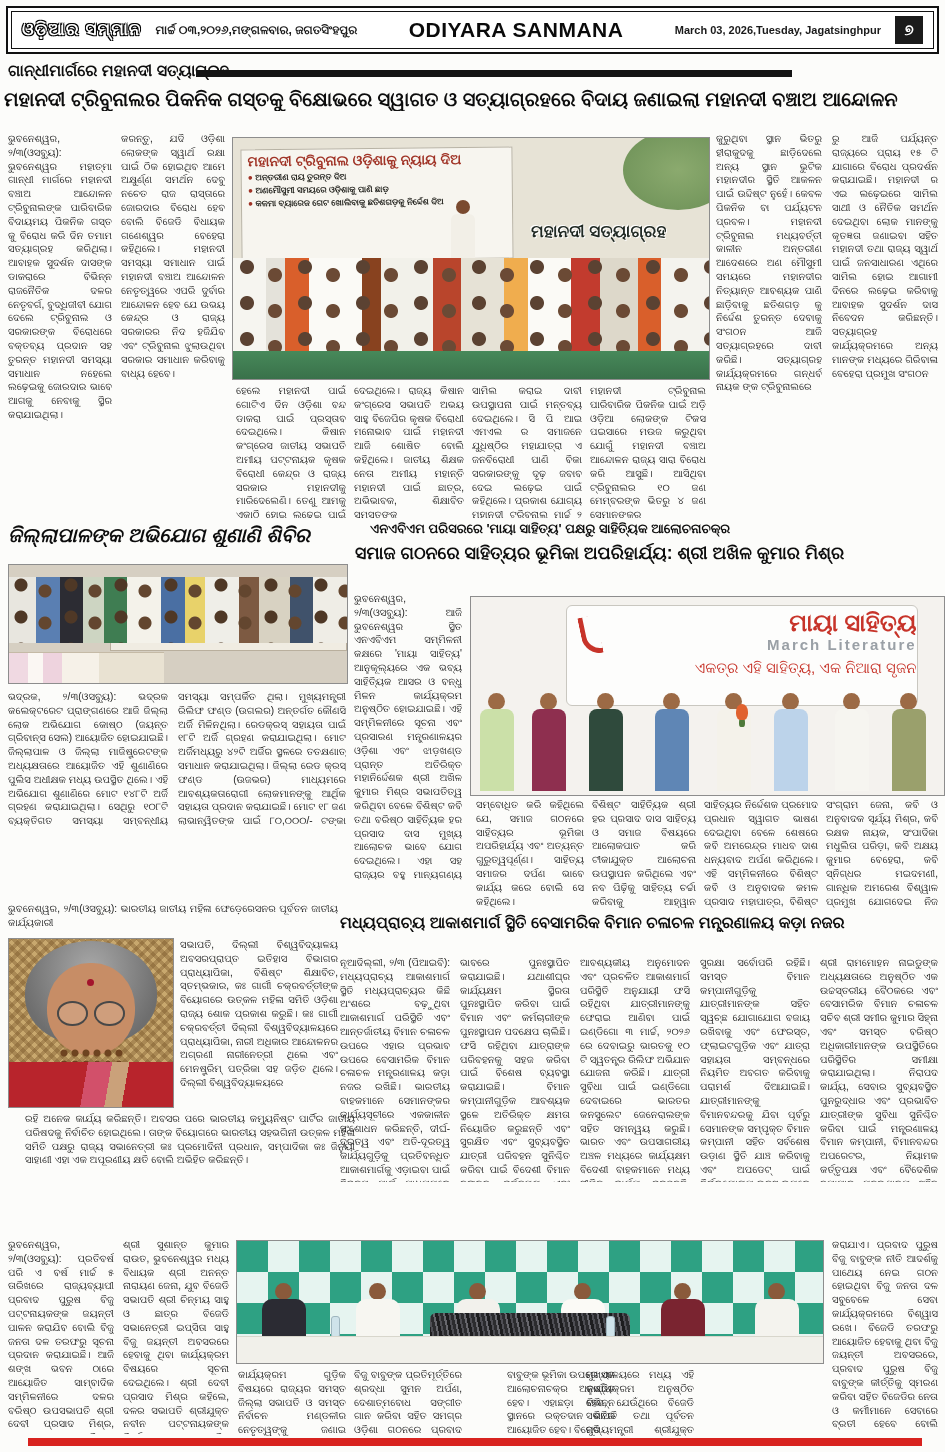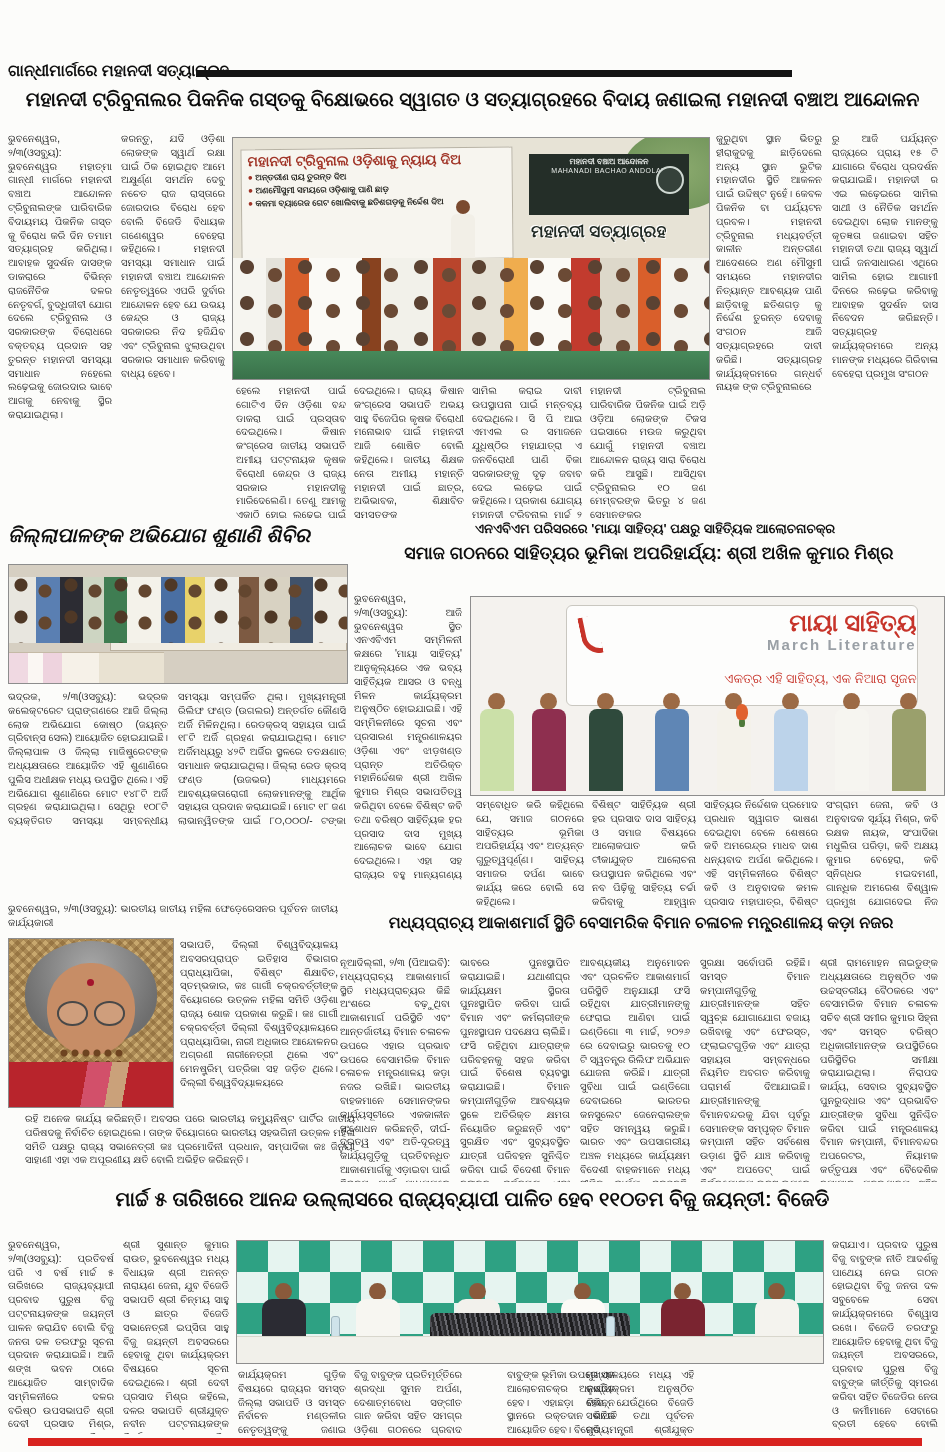--- a/index.html
+++ b/index.html
@@ -2,21 +2,21 @@
 <html><head>
 <meta charset="utf-8">
 <style>
   html,body{margin:0;padding:0;background:#e8e8e8;}
   .page{position:relative;width:945px;height:1452px;margin:0 auto;background:#fcfcfa;
         font-family:"Liberation Sans",sans-serif;color:#1a1a1a;overflow:hidden;}
   .col{position:absolute;font-size:10px;line-height:1.38;text-align:justify;
        overflow:hidden;color:#191919;word-break:break-word;}
   .hl{position:absolute;font-weight:700;color:#0c0c0c;overflow:hidden;}
   .nowrap{white-space:nowrap;}
-  .center{text-align:center;}
+  .center{text-align:left;}
   .photo{position:absolute;overflow:hidden;border:1px solid #8d8d8d;background:#ddd8cc;}
 
   
   .mast{position:absolute;left:6px;top:6px;right:6px;height:44px;border:2px solid #111;background:#fff;}
   .mast-in{position:absolute;left:3px;right:3px;top:3px;bottom:3px;border:1px solid #111;
            display:flex;align-items:center;padding:0 10px;gap:14px;}
   .mast-logo{font-weight:800;font-size:17px;color:#fff;letter-spacing:1px;
              text-shadow:-1px -1px 0 #000,1px -1px 0 #000,-1px 1px 0 #000,1px 1px 0 #000;}
   .mast-date-od{font-size:12px;font-weight:700;}
   .mast-title{flex:1;text-align:center;font-size:21px;font-weight:800;letter-spacing:.5px;color:#0a0a0a;}
@@ -64,21 +64,21 @@
   .sman-head{position:absolute;border-radius:50%;background:#7a4a2f;}
 
   .counter{position:absolute;background:#f0ece2;border:1px solid #b9af9d;}
   .papers{position:absolute;background:linear-gradient(90deg,#f0d9e2 0 12%,#fbf7f3 12% 22%,
           #eed3de 22% 34%,#f6f1e8 34% 58%,#e9e2d2 58% 100%);border-top:1px solid #c5baa6;}
 
   .maya-banner{position:absolute;background:#fdfdfc;border:1px solid #c9c7c0;border-radius:6px;
                text-align:right;overflow:hidden;}
   .maya-title{color:#c7342a;font-weight:800;font-size:24px;line-height:1.1;margin-top:4px;}
   .maya-sub{color:#9aa0a6;font-weight:700;font-size:15px;letter-spacing:2px;}
-  .maya-tag{color:#c7342a;font-size:13px;margin-top:18px;}
+  .maya-tag{color:#c7342a;font-size:15px;margin-top:6px;}
   .maya-logo{position:absolute;left:14px;top:10px;width:14px;height:34px;
              border-left:5px solid #c7342a;border-bottom:5px solid #c7342a;
              border-radius:0 0 0 22px;transform:rotate(-12deg);}
   .figm{position:absolute;bottom:4px;width:34px;height:98px;}
   .figm .head{position:absolute;left:8px;top:0;width:17px;height:17px;border-radius:50%;background:#9c6a45;}
   .figm .torso{position:absolute;left:0;top:16px;width:34px;height:82px;border-radius:8px 8px 0 0;background:var(--c);}
   .flower{position:absolute;width:12px;height:16px;background:#e0622f;border-radius:50% 50% 40% 40%;
           box-shadow:0 10px 0 -3px #4e7a3a;}
 
   .cane{background:
@@ -108,41 +108,45 @@
   .figp .torso{position:absolute;left:2px;top:16px;width:44px;height:40px;border-radius:10px 10px 0 0;background:var(--c);}
 
   .foliage{position:absolute;border-radius:50%;background:radial-gradient(#7ba05c,#55803f);opacity:.85;}
   .redrule{position:absolute;background:#d8231f;}
 </style>
 </head>
 <body>
 
 <div class="page">
 
+  <div class="mast">
+    <div class="mast-in">
+      <span class="mast-logo">ଓଡ଼ିଆର ସମ୍ମାନ</span>
+      <span class="mast-date-od">ମାର୍ଚ୍ଚ ୦୩,୨୦୨୬,ମଙ୍ଗଳବାର, ଜଗତସିଂହପୁର</span>
+      <span class="mast-title">ODIYARA SANMANA</span>
+      <span class="mast-date-en">March 03, 2026,Tuesday, Jagatsinghpur</span>
+      <span class="pagebox">୭</span>
+    </div>
+  </div>
 
   <div class="hl nowrap" style="left:8px;top:62px;width:400px;font-size:16px;">ଗାନ୍ଧୀମାର୍ଗରେ ମହାନଦୀ ସତ୍ୟାଗ୍ରହ</div>
   <div class="kickbar" style="left:196px;top:70px;width:596px;"></div>
   <div class="hl nowrap center" style="left:4px;top:88px;width:937px;font-size:19.5px;">ମହାନଦୀ ଟ୍ରିବୁନାଲର ପିକନିକ ଗସ୍ତକୁ ବିକ୍ଷୋଭରେ ସ୍ୱାଗତ ଓ ସତ୍ୟାଗ୍ରହରେ ବିଦାୟ ଜଣାଇଲା ମହାନଦୀ ବଞ୍ଚାଅ ଆନ୍ଦୋଳନ</div>
 
   <div class="col" style="left:8px;top:132px;width:104px;height:388px;">ଭୁବନେଶ୍ୱର, ୨/୩(ଓସବ୍ୟୁ): ଭୁବନେଶ୍ୱର ମହାତ୍ମା ଗାନ୍ଧୀ ମାର୍ଗରେ ମହାନଦୀ ବଞ୍ଚାଅ ଆନ୍ଦୋଳନ ଟ୍ରିବୁନାଲଙ୍କ ପାରିବାରିକ ବିଦାୟମୟ ପିକନିକ ଗସ୍ତ କୁ ବିରୋଧ କରି ଦିନ ତମାମ ସତ୍ୟାଗ୍ରହ କରିଥିଲା। ଆବାହକ ସୁଦର୍ଶନ ଦାସଙ୍କ ଡାକରାରେ ବିଭିନ୍ନ ରାଜନୈତିକ ଦଳର ନେତୃବର୍ଗ, ବୁଦ୍ଧିଜୀବୀ ଯୋଗ ଦେଲେ ଟ୍ରିବୁନାଲ ଓ ସରକାରଙ୍କ ବିରୋଧରେ ବକ୍ତବ୍ୟ ପ୍ରଦାନ ସହ ତୁରନ୍ତ ମହାନଦୀ ସମସ୍ୟା ସମାଧାନ ନହେଲେ ଲଢ଼େଇକୁ ଜୋରଦାର ଭାବେ ଆଗକୁ ନେବାକୁ ସ୍ଥିର କରାଯାଇଥିଲା।</div>
   <div class="col" style="left:121px;top:132px;width:104px;height:388px;">କରନ୍ତୁ, ଯଦି ଓଡ଼ିଶା ଲୋକଙ୍କ ସ୍ୱାର୍ଥ ରକ୍ଷା ପାଇଁ ଠିକ ହୋଇଥିବ ଆମେ ଅକ୍ଷୁର୍ଣ୍ଣ ସମର୍ଥନ ଦେବୁ ନଚେତ ରାଜ ରାସ୍ତାରେ ଜୋରଦାର ବିରୋଧ ହେବ ବୋଲି ବିଜେଡି ବିଧାୟକ ଗଣେଶ୍ୱର ବେହେରା କହିଥିଲେ। ମହାନଦୀ ସମସ୍ୟା ସମାଧାନ ପାଇଁ ମହାନଦୀ ବଞ୍ଚାଅ ଆନ୍ଦୋଳନ ନେତୃତ୍ୱରେ ଏପରି ଦୁର୍ବାର ଆନ୍ଦୋଳନ ହେବ ଯେ ଉଭୟ କେନ୍ଦ୍ର ଓ ରାଜ୍ୟ ସରକାରର ନିଦ ହଜିଯିବ ଏବଂ ଟ୍ରିବୁନାଲ ଝୁଲାଉଥିବା ସରକାର ସମାଧାନ କରିବାକୁ ବାଧ୍ୟ ହେବେ।</div>
 
   <div class="photo" style="left:232px;top:137px;width:476px;height:241px;background:#e7e3d6;">
     <div class="foliage" style="right:-24px;top:-8px;width:110px;height:80px;"></div>
     <div class="banner-light" style="left:8px;top:10px;width:258px;height:104px;transform:rotate(-.6deg);">
       <div class="banner-title">ମହାନଦୀ ଟ୍ରିବୁନାଲ ଓଡ଼ିଶାକୁ ନ୍ୟାୟ ଦିଅ</div>
       <div class="banner-li"><b>●</b> <span>ଅନ୍ତରୀଣ ରାୟ ତୁରନ୍ତ ଦିଅ</span></div>
       <div class="banner-li"><b>●</b> <span>ଅଣମୌସୁମୀ ସମୟରେ ଓଡ଼ିଶାକୁ ପାଣି ଛାଡ଼</span></div>
       <div class="banner-li"><b>●</b> <span>କଳମା ବ୍ୟାରେଜ ଗେଟ ଖୋଲିବାକୁ ଛତିଶଗଡ଼କୁ ନିର୍ଦ୍ଦେଶ ଦିଅ</span></div>
     </div>
-    <div class="banner-dark" style="left:296px;top:16px;width:160px;height:58px;">
-      <div class="l1">ମହାନଦୀ ବଞ୍ଚାଅ ଆନ୍ଦୋଳନ</div>
-      <div class="l2">MAHANADI BACHAO ANDOLAN</div>
-      <div class="seal"></div>
-    </div>
     <div class="satya" style="left:298px;top:84px;">ମହାନଦୀ ସତ୍ୟାଗ୍ରହ</div>
     <div class="sman-body" style="left:218px;top:76px;width:24px;height:100px;"></div>
     <div class="sman-head" style="left:223px;top:62px;width:14px;height:14px;"></div>
     <div class="crowd-a" style="left:0;right:0;top:120px;bottom:28px;"></div>
     <div class="mat" style="height:28px;"></div>
   </div>
 
   <div class="col" style="left:716px;top:132px;width:106px;height:388px;">କୁରୁଥିବା ସ୍ଥାନ ଭିତରୁ ହୀରାକୁଦକୁ ଛାଡ଼ିଦେଲେ ଅନ୍ୟ ସ୍ଥାନ ଭୁଟିକ ମହାନଦୀର ସ୍ଥିତି ଆକଳନ ପାଇଁ ଉଦ୍ଦିଷ୍ଟ ନୁହେଁ। କେବଳ ପିକନିକ ବା ପର୍ଯ୍ୟଟନ ପ୍ରବଳ। ମହାନଦୀ ଟ୍ରିବୁନାଲ ମଧ୍ୟବର୍ତ୍ତୀ କାଳୀନ ଅନ୍ତରୀଣ ଆଦେଶରେ ଅଣ ମୌସୁମୀ ସମୟରେ ମହାନଦୀର ନିତ୍ୟାନ୍ତ ଆବଶ୍ୟକ ପାଣି ଛାଡ଼ିବାକୁ ଛତିଶଗଡ଼ କୁ ନିର୍ଦ୍ଦେଶ ତୁରନ୍ତ ଦେବାକୁ ସଂଗଠନ ଆଜି ସତ୍ୟାଗ୍ରହରେ ଦାବୀ କରିଛି। ସତ୍ୟାଗ୍ରହ କାର୍ଯ୍ୟକ୍ରମରେ ଗନ୍ଧର୍ବ ନାୟକ ଙ୍କ ଟ୍ରିବୁନାଲରେ</div>
   <div class="col" style="left:832px;top:132px;width:106px;height:388px;">ରୁ ଆଜି ପର୍ଯ୍ୟନ୍ତ ରାଜ୍ୟରେ ପ୍ରାୟ ୧୫ ଟି ଯାଗାରେ ବିରୋଧ ପ୍ରଦର୍ଶନ କରାଯାଇଛି। ମହାନଦୀ ର ଏଇ ଲଢ଼େଇରେ ସାମିଲ ସାଥୀ ଓ ନୈତିକ ସମର୍ଥନ ଦେଇଥିବା ଲୋକ ମାନଙ୍କୁ କୃତଜ୍ଞତା ଜଣାଇବା ସହିତ ମହାନଦୀ ତଥା ରାଜ୍ୟ ସ୍ୱାର୍ଥ ପାଇଁ ଜନସାଧାରଣ ଏଥିରେ ସାମିଲ ହୋଇ ଆଗାମୀ ଦିନରେ ଲଢ଼େଇ କରିବାକୁ ଆବାହକ ସୁଦର୍ଶନ ଦାସ ନିବେଦନ କରିଛନ୍ତି। ସତ୍ୟାଗ୍ରହ କାର୍ଯ୍ୟକ୍ରମରେ ଅନ୍ୟ ମାନଙ୍କ ମଧ୍ୟରେ ଗିରିବାଳା ବେହେରା ପ୍ରମୁଖ ସଂଗଠନ</div>
 
@@ -230,21 +234,20 @@
   <div class="col" style="left:180px;top:938px;width:158px;height:170px;">ସଭାପତି, ଦିଲ୍ଲୀ ବିଶ୍ୱବିଦ୍ୟାଳୟ ଅବସରପ୍ରାପ୍ତ ଇତିହାସ ବିଭାଗର ପ୍ରାଧ୍ୟାପିକା, ବିଶିଷ୍ଟ ଶିକ୍ଷାବିତ, ସ୍ତମ୍ଭକାର, କଃ ଗାର୍ଗୀ ଚକ୍ରବର୍ତ୍ତୀଙ୍କ ବିୟୋଗରେ ଉତ୍କଳ ମହିଳା ସମିତି ଓଡ଼ିଶା ରାଜ୍ୟ ଶୋକ ପ୍ରକାଶ କରୁଛି। କଃ ଗାର୍ଗୀ ଚକ୍ରବର୍ତ୍ତୀ ଦିଲ୍ଲୀ ବିଶ୍ୱବିଦ୍ୟାଳୟରେ ପ୍ରାଧ୍ୟାପିକା, ନାରୀ ଅଧିକାର ଆନ୍ଦୋଳନର ଅଗ୍ରଣୀ ନାରୀନେତ୍ରୀ ଥିଲେ ଏବଂ ମେନଷ୍ଟ୍ରିମ୍ ପତ୍ରିକା ସହ ଜଡ଼ିତ ଥିଲେ। ଦିଲ୍ଲୀ ବିଶ୍ୱବିଦ୍ୟାଳୟରେ</div>
   <div class="col" style="left:25px;top:1112px;width:330px;height:72px;">ରହି ଅନେକ କାର୍ଯ୍ୟ କରିଛନ୍ତି। ଅବସର ପରେ ଭାରତୀୟ କମ୍ୟୁନିଷ୍ଟ ପାର୍ଟିର ଜାତୀୟ ପରିଷଦକୁ ନିର୍ବାଚିତ ହୋଇଥିଲେ। ତାଙ୍କ ବିୟୋଗରେ ଭାରତୀୟ ସହଭଗିନୀ ଉତ୍କଳ ମହିଳା ସମିତି ପକ୍ଷରୁ ରାଜ୍ୟ ସଭାନେତ୍ରୀ କଃ ପ୍ରମୋଦିନୀ ପ୍ରଧାନ, ସମ୍ପାଦିକା କଃ ଜିନୁୟୀ ସାହାଣୀ ଏହା ଏକ ଅପୂରଣୀୟ କ୍ଷତି ବୋଲି ଅଭିହିତ କରିଛନ୍ତି।</div>
 
   <div class="hl nowrap center" style="left:340px;top:914px;width:602px;font-size:16px;">ମଧ୍ୟପ୍ରାଚ୍ୟ ଆକାଶମାର୍ଗ ସ୍ଥିତି  ବେସାମରିକ ବିମାନ ଚଳାଚଳ ମନ୍ତ୍ରଣାଳୟ କଡ଼ା ନଜର</div>
   <div class="col" style="left:340px;top:956px;width:110px;height:226px;">ନୂଆଦିଲ୍ଲୀ, ୨/୩ (ପିଆଇବି): ମଧ୍ୟପ୍ରାଚ୍ୟ ଆକାଶମାର୍ଗ ସ୍ଥିତି ମଧ୍ୟପ୍ରାଚ୍ୟର କିଛି ଅଂଶରେ ବଢ଼ୁଥିବା ଆକାଶମାର୍ଗ ପରିସ୍ଥିତି ଏବଂ ଆନ୍ତର୍ଜାତୀୟ ବିମାନ ଚଳାଚଳ ଉପରେ ଏହାର ପ୍ରଭାବ ଉପରେ ବେସାମରିକ ବିମାନ ଚଳାଚଳ ମନ୍ତ୍ରଣାଳୟ କଡ଼ା ନଜର ରଖିଛି। ଭାରତୀୟ ବାହକମାନେ ସେମାନଙ୍କର କାର୍ଯ୍ୟସୂଚୀରେ ଏକକାଳୀନ ସଂଶୋଧନ କରିଛନ୍ତି, ଦୀର୍ଘ-ଦୂରତ୍ୱ ଏବଂ ଅତି-ଦୂରତ୍ୱ କାର୍ଯ୍ୟଗୁଡ଼ିକୁ ପ୍ରତିବନ୍ଧିତ ଆକାଶମାର୍ଗକୁ ଏଡ଼ାଇବା ପାଇଁ ବିକଳ୍ପ ମାର୍ଗ ମାଧ୍ୟମରେ କୁଶଳତା</div>
   <div class="col" style="left:460px;top:956px;width:110px;height:226px;">ଭାବରେ ପୁନଃସ୍ଥାପିତ କରାଯାଇଛି। ଯଥାଶୀଘ୍ର କାର୍ଯ୍ୟକ୍ଷମ ସ୍ଥିରତା ପୁନଃସ୍ଥାପିତ କରିବା ପାଇଁ ବିମାନ ଏବଂ କର୍ମଚାରୀଙ୍କ ପୁନଃସ୍ଥାପନ ପଦକ୍ଷେପ ଚାଲିଛି। ଫସି ରହିଥିବା ଯାତ୍ରାଙ୍କ ପରିବହନକୁ ସହଜ କରିବା ପାଇଁ ବିଶେଷ ବ୍ୟବସ୍ଥା କରାଯାଇଛି। ବିମାନ କମ୍ପାନୀଗୁଡ଼ିକ ଆବଶ୍ୟକ ସ୍ଥଳେ ଅତିରିକ୍ତ କ୍ଷମତା ନିୟୋଜିତ କରୁଛନ୍ତି ଏବଂ ସୁରକ୍ଷିତ ଏବଂ ସୁବ୍ୟବସ୍ଥିତ ଯାତ୍ରୀ ପରିବହନ ସୁନିଶ୍ଚିତ କରିବା ପାଇଁ ବିଦେଶୀ ବିମାନ ଚଳାଚଳ କର୍ତ୍ତୃପକ୍ଷ ଏବଂ ବିଦେଶରେ ଭାରତୀୟ ମିଶନ ସହିତ ଘନିଷ୍ଠ ଭାବରେ ସମନ୍ୱୟ କରୁଛନ୍ତି।</div>
   <div class="col" style="left:580px;top:956px;width:110px;height:226px;">ଆବଶ୍ୟକୀୟ ଅନୁମୋଦନ ଏବଂ ପ୍ରଚଳିତ ଆକାଶମାର୍ଗ ପରିସ୍ଥିତି ଅନୁଯାୟୀ ଫସି ରହିଥିବା ଯାତ୍ରୀମାନଙ୍କୁ ଫେରାଇ ଆଣିବା ପାଇଁ ଇଣ୍ଡିଗୋ ୩ ମାର୍ଚ୍ଚ, ୨୦୨୬ ରେ ଦେବାଇରୁ ଭାରତକୁ ୧୦ ଟି ସ୍ୱତନ୍ତ୍ର ରିଲିଫ ଅଭିଯାନ ଯୋଜନା କରିଛି। ଯାତ୍ରୀ ସୁବିଧା ପାଇଁ ଇଣ୍ଡିଗୋ ଦେବାଇରେ ଭାରତର କନସୁଲେଟ ଜେନେରାଲଙ୍କ ସହିତ ସମନ୍ୱୟ କରୁଛି। ଭାରତ ଏବଂ ଉପସାଗରୀୟ ଅଞ୍ଚଳ ମଧ୍ୟରେ କାର୍ଯ୍ୟକ୍ଷମ ବିଦେଶୀ ବାହକମାନେ ମଧ୍ୟ ସୀମିତ କାର୍ଯ୍ୟ କରୁଛନ୍ତି, କାର୍ଯ୍ୟକ୍ଷମ ଏବଂ ଆକାଶମାର୍ଗ ବିଚାରକୁ ନେଇ। ଯାତ୍ରା</div>
   <div class="col" style="left:700px;top:956px;width:110px;height:226px;">ସୁରକ୍ଷା ସର୍ବୋପରି ରହିଛି। ସମସ୍ତ ବିମାନ କମ୍ପାନୀଗୁଡ଼ିକୁ ଯାତ୍ରୀମାନଙ୍କ ସହିତ ସ୍ୱଚ୍ଛ ଯୋଗାଯୋଗ ବଜାୟ ରଖିବାକୁ ଏବଂ ଫେରସ୍ତ, ଫ୍ଲାଇଟଗୁଡ଼ିକ ଏବଂ ଯାତ୍ରା ସହାୟତା ସମ୍ବନ୍ଧରେ ନିୟମିତ ଅବଗତ କରିବାକୁ ପରାମର୍ଶ ଦିଆଯାଇଛି। ଯାତ୍ରୀମାନଙ୍କୁ ବିମାନବନ୍ଦରକୁ ଯିବା ପୂର୍ବରୁ ସେମାନଙ୍କ ସମ୍ପୃକ୍ତ ବିମାନ କମ୍ପାନୀ ସହିତ ସର୍ବଶେଷ ଉଡ଼ାଣ ସ୍ଥିତି ଯାଞ୍ଚ କରିବାକୁ ଏବଂ ଅପଡେଟ୍ ପାଇଁ ନିର୍ଭରଯୋଗ୍ୟ ଉତ୍ସ ଉପରେ ନିର୍ଭର କରିବାକୁ ପରାମର୍ଶ ଦିଆଯାଇଛି। ଆଜି ବେସାମରିକ ବିମାନ ଚଳାଚଳ ମନ୍ତ୍ରୀ</div>
   <div class="col" style="left:820px;top:956px;width:118px;height:226px;">ଶ୍ରୀ ରାମମୋହନ ନାଇଡୁଙ୍କ ଅଧ୍ୟକ୍ଷତାରେ ଅନୁଷ୍ଠିତ ଏକ ଉଚ୍ଚସ୍ତରୀୟ ବୈଠକରେ ଏବଂ ବେସାମରିକ ବିମାନ ଚଳାଚଳ ସଚିବ ଶ୍ରୀ ସମୀର କୁମାର ସିହ୍ନା ଏବଂ ସମସ୍ତ ବରିଷ୍ଠ ଅଧିକାରୀମାନଙ୍କ ଉପସ୍ଥିତିରେ ପରିସ୍ଥିତିର ସମୀକ୍ଷା କରାଯାଇଥିଲା। ନିରାପଦ କାର୍ଯ୍ୟ, ସେବାର ସୁବ୍ୟବସ୍ଥିତ ପୁନରୁଦ୍ଧାର ଏବଂ ପ୍ରଭାବିତ ଯାତ୍ରୀଙ୍କ ସୁବିଧା ସୁନିଶ୍ଚିତ କରିବା ପାଇଁ ମନ୍ତ୍ରଣାଳୟ ବିମାନ କମ୍ପାନୀ, ବିମାନବନ୍ଦର ଅପରେଟର, ନିୟାମକ କର୍ତ୍ତୃପକ୍ଷ ଏବଂ ବୈଦେଶିକ ବ୍ୟାପାର ମନ୍ତ୍ରଣାଳୟ ସହିତ ନିରନ୍ତର ସମନ୍ୱୟ ରଖି କାର୍ଯ୍ୟ କରୁଛି।</div>
 
-  <div class="hl nowrap center" style="left:4px;top:1188px;width:937px;font-size:20px;">ମାର୍ଚ୍ଚ ୫ ତାରିଖରେ ଆନନ୍ଦ ଉଲ୍ଲାସରେ ରାଜ୍ୟବ୍ୟାପୀ ପାଳିତ ହେବ ୧୧୦ତମ ବିଜୁ ଜୟନ୍ତୀ: ବିଜେଡି</div>
 
   <div class="col" style="left:8px;top:1238px;width:106px;height:196px;">ଭୁବନେଶ୍ୱର, ୨/୩(ଓସବ୍ୟୁ): ପ୍ରତିବର୍ଷ ପରି ଏ ବର୍ଷ ମାର୍ଚ୍ଚ ୫ ତାରିଖରେ ରାଜ୍ୟବ୍ୟାପୀ ପ୍ରବାଦ ପୁରୁଷ ବିଜୁ ପଟ୍ଟନାୟକଙ୍କ ଜୟନ୍ତୀ ପାଳନ କରାଯିବ ବୋଲି ବିଜୁ ଜନତା ଦଳ ତରଫରୁ ସୂଚନା ପ୍ରଦାନ କରାଯାଇଛି। ଆଜି ଶଙ୍ଖ ଭବନ ଠାରେ ଆୟୋଜିତ ସାମ୍ବାଦିକ ସମ୍ମିଳନୀରେ ଦଳର ବରିଷ୍ଠ ଉପସଭାପତି ଶ୍ରୀ ଦେବୀ ପ୍ରସାଦ ମିଶ୍ର, ଭୁବନେଶ୍ୱର ଜିଲ୍ଲା ସଭାପତି ଶ୍ରୀ ଅଶୋକ ଚନ୍ଦ୍ର ପଣ୍ଡା, ଭୁବନେଶ୍ୱର ଉତ୍ତର ବିଧାୟକ</div>
   <div class="col" style="left:123px;top:1238px;width:106px;height:196px;">ଶ୍ରୀ ସୁଶାନ୍ତ କୁମାର ରାଉତ, ଭୁବନେଶ୍ୱର ମଧ୍ୟ ବିଧାୟକ ଶ୍ରୀ ଅନନ୍ତ ନାରାୟଣ ଜେନା, ଯୁବ ବିଜେଡି ସଭାପତି ଶ୍ରୀ ଚିନ୍ମୟ ସାହୁ ଓ ଛାତ୍ର ବିଜେଡି ସଭାନେତ୍ରୀ ଇପ୍ସିତା ସାହୁ ବିଜୁ ଜୟନ୍ତୀ ଅବସରରେ ହେବାକୁ ଥିବା କାର୍ଯ୍ୟକ୍ରମ ବିଷୟରେ ସୂଚନା ଦେଇଥିଲେ। ଶ୍ରୀ ଦେବୀ ପ୍ରସାଦ ମିଶ୍ର କହିଲେ, ଦଳର ସଭାପତି ଶ୍ରୀଯୁକ୍ତ ନବୀନ ପଟ୍ଟନାୟକଙ୍କ ନିର୍ଦ୍ଦେଶକ୍ରମେ, ବିଜୁ ଜୟନ୍ତୀ ପାଇଁ ମାର୍ଚ୍ଚ ୫ ତାରିଖରେ ସ୍ୱୀକୃତ ହୋଇଥିବା</div>
 
   <div class="photo bjd-bg" style="left:236px;top:1240px;width:586px;height:122px;">
     <div class="figp" style="left:4%;--c:#2b2b33;">
         <div class="head"></div>
         <div class="torso"></div>
       </div>
     <div class="figp" style="left:20%;--c:#f7f6f1;">

